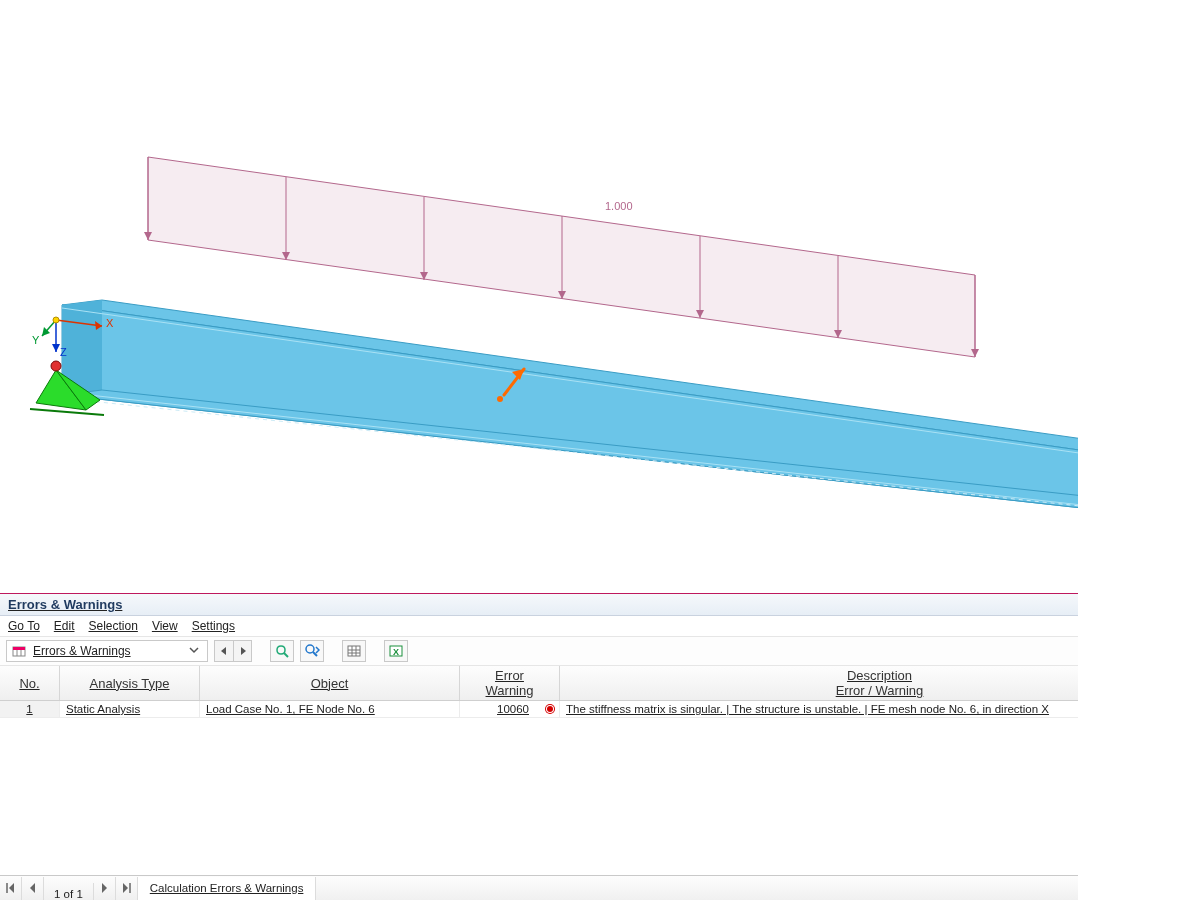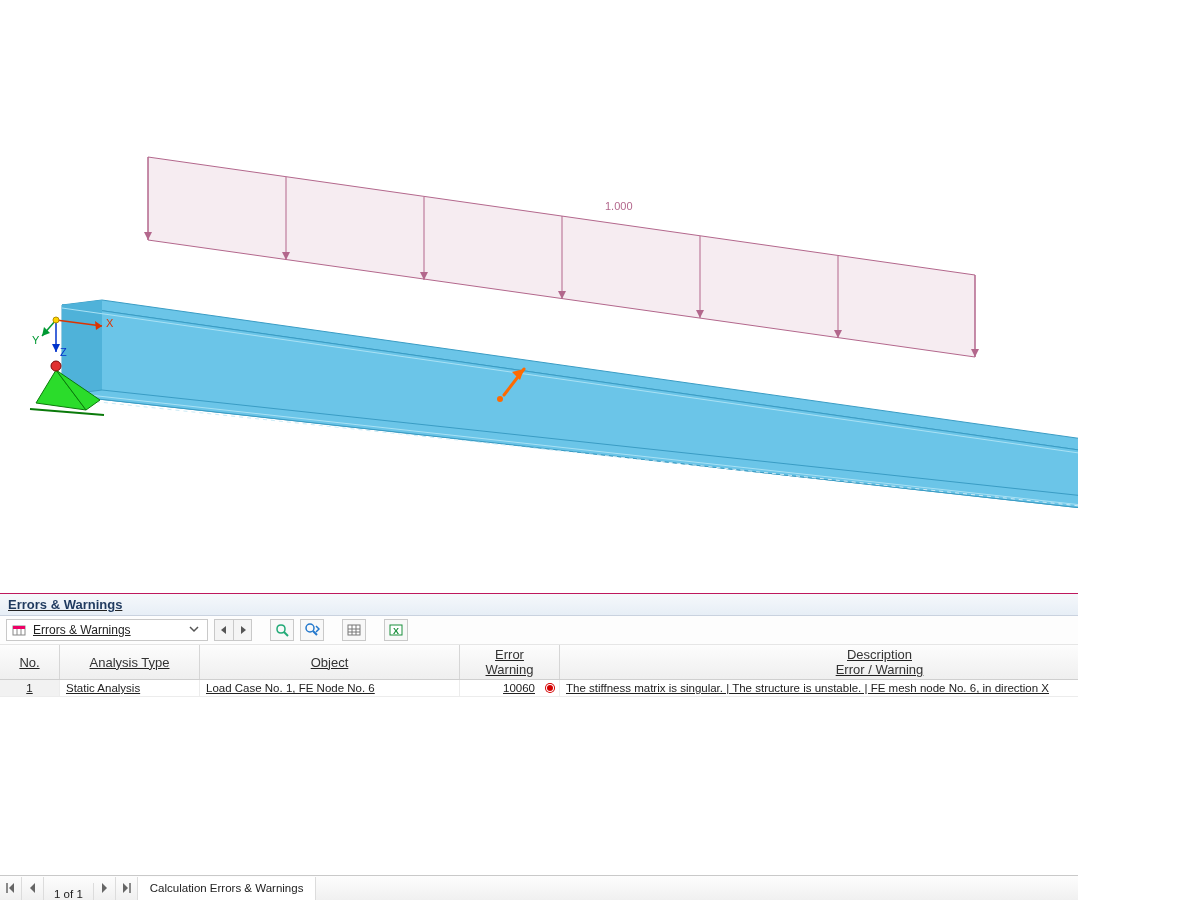--- a/index.html
+++ b/index.html
@@ -32,27 +32,27 @@
 .tbtn + .tbtn { }
 .sep { width: 6px; }
 
 .grid { flex: 1; display: flex; flex-direction: column; overflow: hidden; background:#fff; }
 .grid-header { display: grid; grid-template-columns: 60px 140px 260px 100px 640px; background: linear-gradient(#fdfdfd,#efefef); border-bottom: 1px solid #cfcfcf; }
 .grid-header .cell { border-right: 1px solid #d6d6d6; text-align: center; padding: 2px 4px; font-size: 13px; color: #333; display:flex; flex-direction:column; justify-content:center; }
 .grid-body { flex: 1; overflow-y: auto; }
 .grid-row { display: grid; grid-template-columns: 60px 140px 260px 100px 640px; border-bottom: 1px solid #ececec; }
 .grid-row .cell { border-right: 1px solid #ececec; padding: 2px 6px; font-size: 11.5px; white-space: nowrap; overflow: hidden; }
 .grid-row .cell.num { text-align: center; background:#f2f2f2; }
-.grid-row .cell.err { text-align: right; display:flex; align-items:center; justify-content:flex-end; gap:12px; }
+.grid-row .cell.err { text-align: right; display:flex; align-items:center; justify-content:flex-end; gap:18px; }
 .err-dot { width:6px; height:6px; border-radius:50%; background:#d40000; box-shadow:0 0 0 1px #fff, 0 0 0 2px #d40000; }
 
 .pager { flex: 0 0 25px; height: 25px; display: flex; align-items: center; border-top: 1px solid #c9c9c9; background: linear-gradient(#fdfdfd,#f0f0f0); gap: 0; font-size: 11.5px; }
 .pager button { width: 22px; height: 23px; border: none; border-right: 1px solid #dcdcdc; background: transparent; cursor: pointer; display:flex; align-items:center; justify-content:center; color:#555;}
 .pager .page-info { padding: 0 10px; border-right: 1px solid #dcdcdc; height: 23px; display:flex; align-items:center;margin-top:12px; }
-.pager .tab { padding: 0 12px; height: 23px; display:flex; align-items:center; border-right: 1px solid #dcdcdc; background:#fff; }
+.pager .tab { padding: 0 12px; height: 23px; display:flex; align-items:center; border-right: 1px solid #dcdcdc; background:#fff;text-decoration:underline; }
 
 svg .beam-body { fill: #6bc5e8; stroke: #3a9cc4; stroke-width: 1; }
 svg .beam-edge { fill: #4fb2d9; }
 svg .load-rect { fill: rgba(205,150,175,0.18); stroke: #b3678c; stroke-width: 1; }
 svg .load-line { stroke: #b3678c; stroke-width: 1; }
 svg .load-arrow { fill: #b3678c; }
 svg .axis-x { stroke: #d30; stroke-width: 1.5; }
 svg .axis-y { stroke: #093; stroke-width: 1.5; }
 svg .axis-z { stroke: #03c; stroke-width: 1.5; }
 svg .support { fill: #2bdc2b; stroke: #0a7a0a; stroke-width: 1; }
@@ -140,20 +140,27 @@
         <line class="marker" x1="524" y1="369" x2="504" y2="395"></line>
         <circle cx="500" cy="399" r="3" fill="#ff6a00"></circle>
         <polygon fill="#ff6a00" points="524,369 512,372 520,380"></polygon>
       </g>
     </svg>
   </div>
 
   <div class="panel">
     <div class="panel-title">Errors &amp; Warnings</div>
 
+    <div class="panel-menu">
+      <span>Go To</span>
+      <span>Edit</span>
+      <span>Selection</span>
+      <span>View</span>
+      <span>Settings</span>
+    </div>
 
     <div class="panel-toolbar">
       <div class="dropdown">
         <span class="dd-icon">
           <svg width="14" height="14">
               <rect x="1" y="3" width="12" height="9" fill="#fff" stroke="#888"></rect>
               <rect x="1" y="3" width="12" height="3" fill="#e06"></rect>
               <line x1="5" y1="6" x2="5" y2="12" stroke="#888"></line>
               <line x1="9" y1="6" x2="9" y2="12" stroke="#888"></line>
             </svg>

